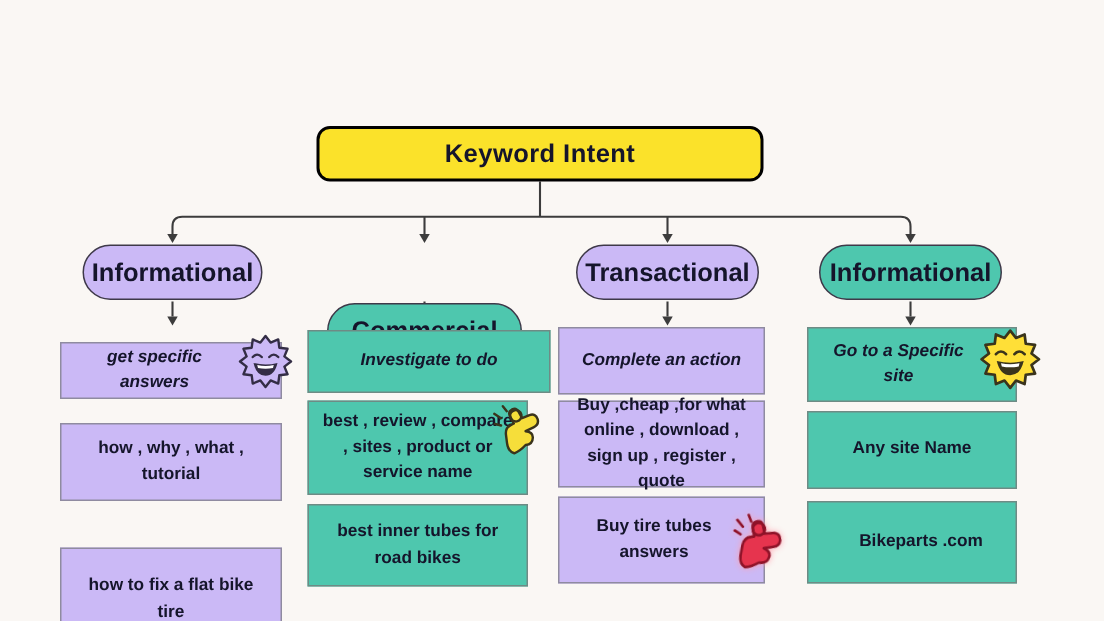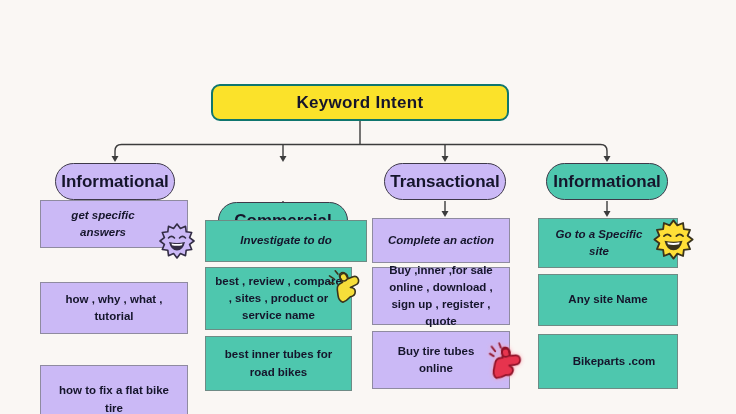--- a/index.html
+++ b/index.html
@@ -8,32 +8,32 @@
     font-family:"Liberation Sans",sans-serif;color:#15152B;overflow:hidden;
   }
   svg.wires{position:absolute;left:0;top:0;z-index:0;}
   .node{
     position:absolute;box-sizing:border-box;z-index:1;
     display:flex;align-items:center;justify-content:center;text-align:center;
     font-weight:bold;
   }
   .title{
     left:211px;top:84px;width:298px;height:37px;
-    background:#FBE22A;border:2px solid #0f766e;border-radius:9px;
+    background:#FBE22A;border:2px solid #000000;border-radius:9px;
     font-size:17px;letter-spacing:.3px;
   }
   .pill{height:37px;border-radius:19px;font-size:17px;border:1.6px solid #3E3949;}
   .purple{background:#CBB9F6;}
   .teal{background:#4EC7AE;}
   .box{border:1.5px solid #8F8BA0;font-size:11.5px;line-height:1.5;padding:4px 8px;}
   .box.teal{border-color:#6E8B85;}
   .lead{font-style:italic;}
   
   .c1p{left:55px;top:163px;width:120px;}
-  .c1b1{left:40px;top:200px;width:148px;height:48px;padding-right:30px;}
+  .c1b1{left:40px;top:228px;width:148px;height:38px;padding-right:30px;}
   .c1b2{left:40px;top:270px;width:148px;height:52px;margin-top:12px;}
   .c1b3{left:40px;top:318px;width:148px;height:69px;margin-top:47px;}
   .c2p{left:218px;top:178px;width:130px;margin-top:24px;}
   .c2b1{left:205px;top:220px;width:162px;height:42px;}
   .c2b2{left:205px;top:267px;width:147px;height:63px;}
   .c2b3{left:205px;top:336px;width:147px;height:55px;}
   .c3p{left:384px;top:163px;width:122px;}
   .c3b1{left:372px;top:218px;width:138px;height:45px;}
   .c3b2{left:372px;top:267px;width:138px;height:58px;}
   .c3b3{left:372px;top:331px;width:138px;height:58px;padding-right:18px;}
@@ -114,22 +114,22 @@
   <div class="node box teal c2b3">best inner tubes for road bikes</div>
   <div class="node box teal c2b2">best , review , compare , sites , product or service name</div>
   <span class="sticker s2">
     <svg>
         <use href="#hand"></use>
       </svg>
   </span>
 
   <div class="node pill purple c3p">Transactional</div>
   <div class="node box purple lead c3b1">Complete an action</div>
-  <div class="node box purple c3b2">Buy ,inner ,for sale online , download , sign up , register , quote</div>
-  <div class="node box purple c3b3">Buy tire tubes online</div>
+  <div class="node box purple c3b2">Buy ,cheap ,for what online , download , sign up , register , quote</div>
+  <div class="node box purple c3b3">Buy tire tubes answers</div>
   <span class="sticker s3">
     <svg>
         <use href="#hand"></use>
       </svg>
   </span>
 
   <div class="node pill teal c4p">Informational</div>
   <div class="node box teal lead c4b1">Go to a Specific site</div>
   <div class="node box teal c4b2">Any site Name</div>
   <div class="node box teal c4b3">Bikeparts .com</div>

